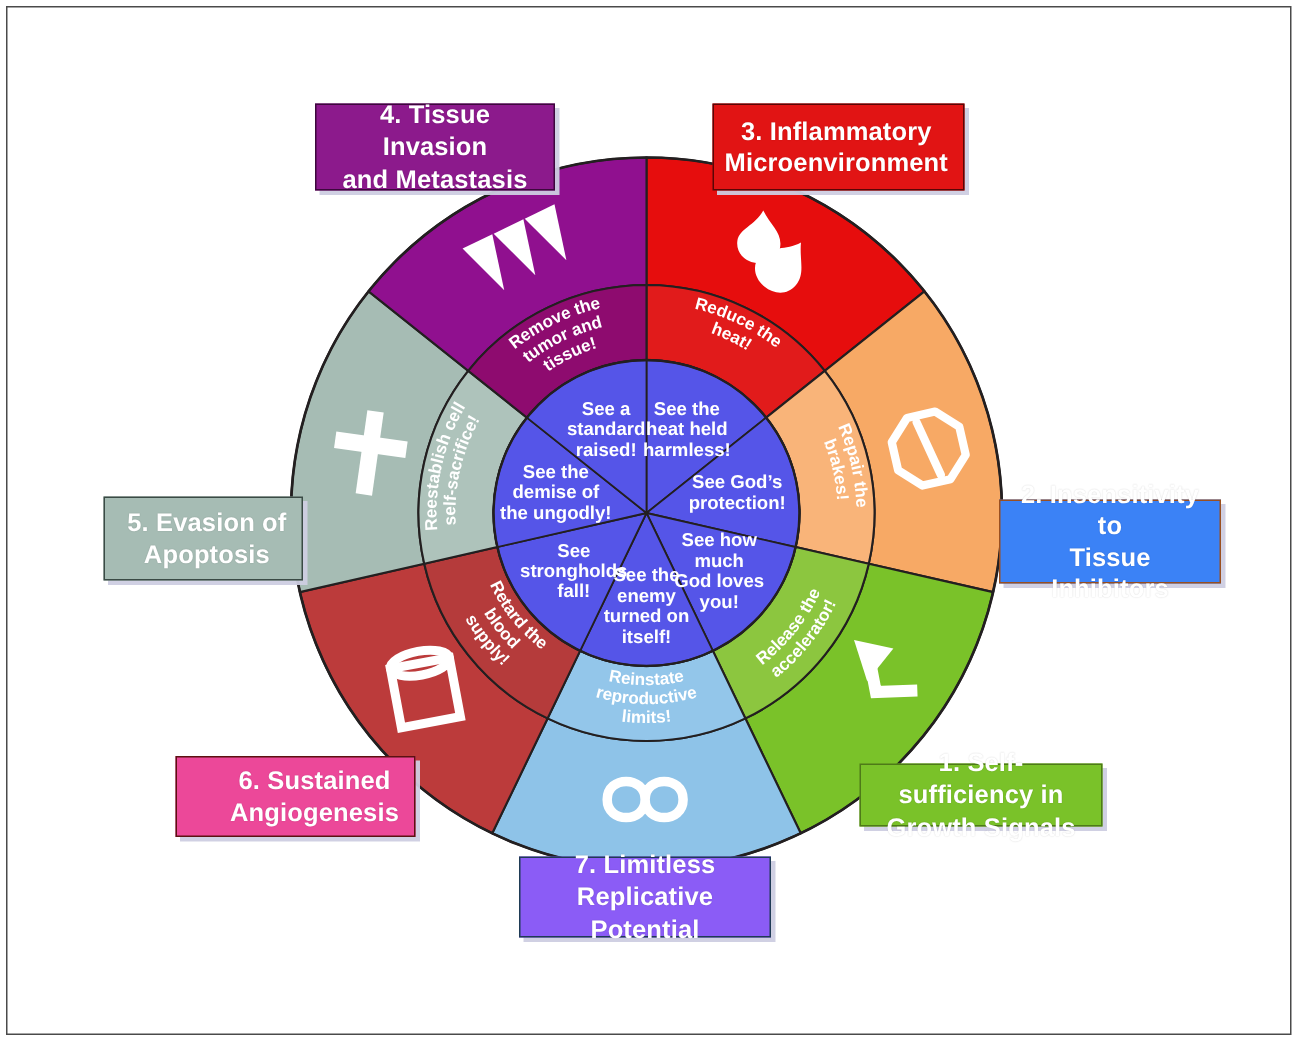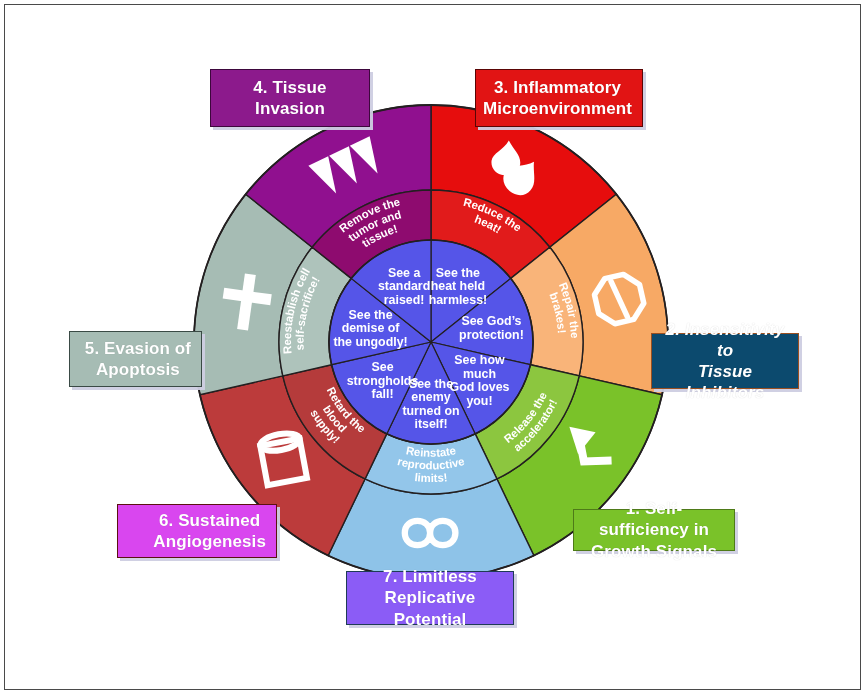--- a/index.html
+++ b/index.html
@@ -142,52 +142,53 @@
           <text fill="#ffffff" font-size="11.4" font-weight="bold" font-family="&quot;Liberation Sans&quot;, sans-serif"><textPath href="#mp5_1" startOffset="50%" text-anchor="middle" xlink:href="#mp5_1">self-sacrifice!</textPath></text>
           <text fill="#ffffff" font-size="11.4" font-weight="bold" font-family="&quot;Liberation Sans&quot;, sans-serif"><textPath href="#mp6_0" startOffset="50%" text-anchor="middle" xlink:href="#mp6_0">Remove the</textPath></text>
           <text fill="#ffffff" font-size="11.4" font-weight="bold" font-family="&quot;Liberation Sans&quot;, sans-serif"><textPath href="#mp6_1" startOffset="50%" text-anchor="middle" xlink:href="#mp6_1">tumor and</textPath></text>
           <text fill="#ffffff" font-size="11.4" font-weight="bold" font-family="&quot;Liberation Sans&quot;, sans-serif"><textPath href="#mp6_2" startOffset="50%" text-anchor="middle" xlink:href="#mp6_2">tissue!</textPath></text>
         </g>
     </svg>
 
     <div class="legend shadowbox" id="lg4" style="left: 205px; top: 64px; width: 160px; height: 58px; background: rgb(140, 26, 140); border: 1.6px solid rgb(61, 7, 61);">
       <span>
         <span>4. Tissue Invasion</span>
+        <span>and Metastasis</span>
       </span>
     </div>
 
     <div class="legend shadowbox" id="lg3" style="left: 470px; top: 64px; width: 168px; height: 58px; background: rgb(225, 20, 20); border: 1.6px solid rgb(90, 5, 5); padding-left: 40px;">
       <span>
         <span>3. Inflammatory</span>
         <span>Microenvironment</span>
       </span>
     </div>
 
-    <div class="legend shadowbox" id="lg2" style="left: 646px; top: 328px; width: 148px; height: 56px; background: #0c4a6e; border: 1.6px solid rgb(154, 79, 32); font-style: italic;">
+    <div class="legend shadowbox" id="lg2" style="left: 661px; top: 328px; width: 148px; height: 56px; background: #3b82f6; border: 1.6px solid rgb(154, 79, 32);">
       <span>
         <span>2. Insensitivity to</span>
         <span>Tissue Inhibitors</span>
       </span>
     </div>
 
     <div class="legend shadowbox" id="lg5" style="left: 64px; top: 326px; width: 133px; height: 56px; background: rgb(166, 188, 180); border: 1.6px solid rgb(58, 74, 69);">
       <span>
         <span>5. Evasion of</span>
         <span>Apoptosis</span>
       </span>
     </div>
 
     <div class="legend shadowbox" id="lg1" style="left: 568px; top: 504px; width: 162px; height: 42px; background: rgb(122, 194, 41); border: 1.6px solid rgb(78, 122, 24);">
       <span>
         <span>1. Self-sufficiency in</span>
         <span>Growth Signals</span>
       </span>
     </div>
 
-    <div class="legend shadowbox" id="lg6" style="left: 112px; top: 499px; width: 160px; height: 54px; background: #d946ef; border: 1.6px solid rgb(91, 17, 17);">
+    <div class="legend shadowbox" id="lg6" style="left: 112px; top: 499px; width: 160px; height: 54px; background: #ec4899; border: 1.6px solid rgb(91, 17, 17);">
       <span>
         <span>6. Sustained</span>
         <span>Angiogenesis</span>
       </span>
     </div>
 
     <div class="legend shadowbox" id="lg7" style="left: 341px; top: 566px; width: 168px; height: 54px; background: #8b5cf6; border: 1.6px solid rgb(31, 59, 85);">
       <span>
         <span>7. Limitless</span>
         <span>Replicative Potential</span>

